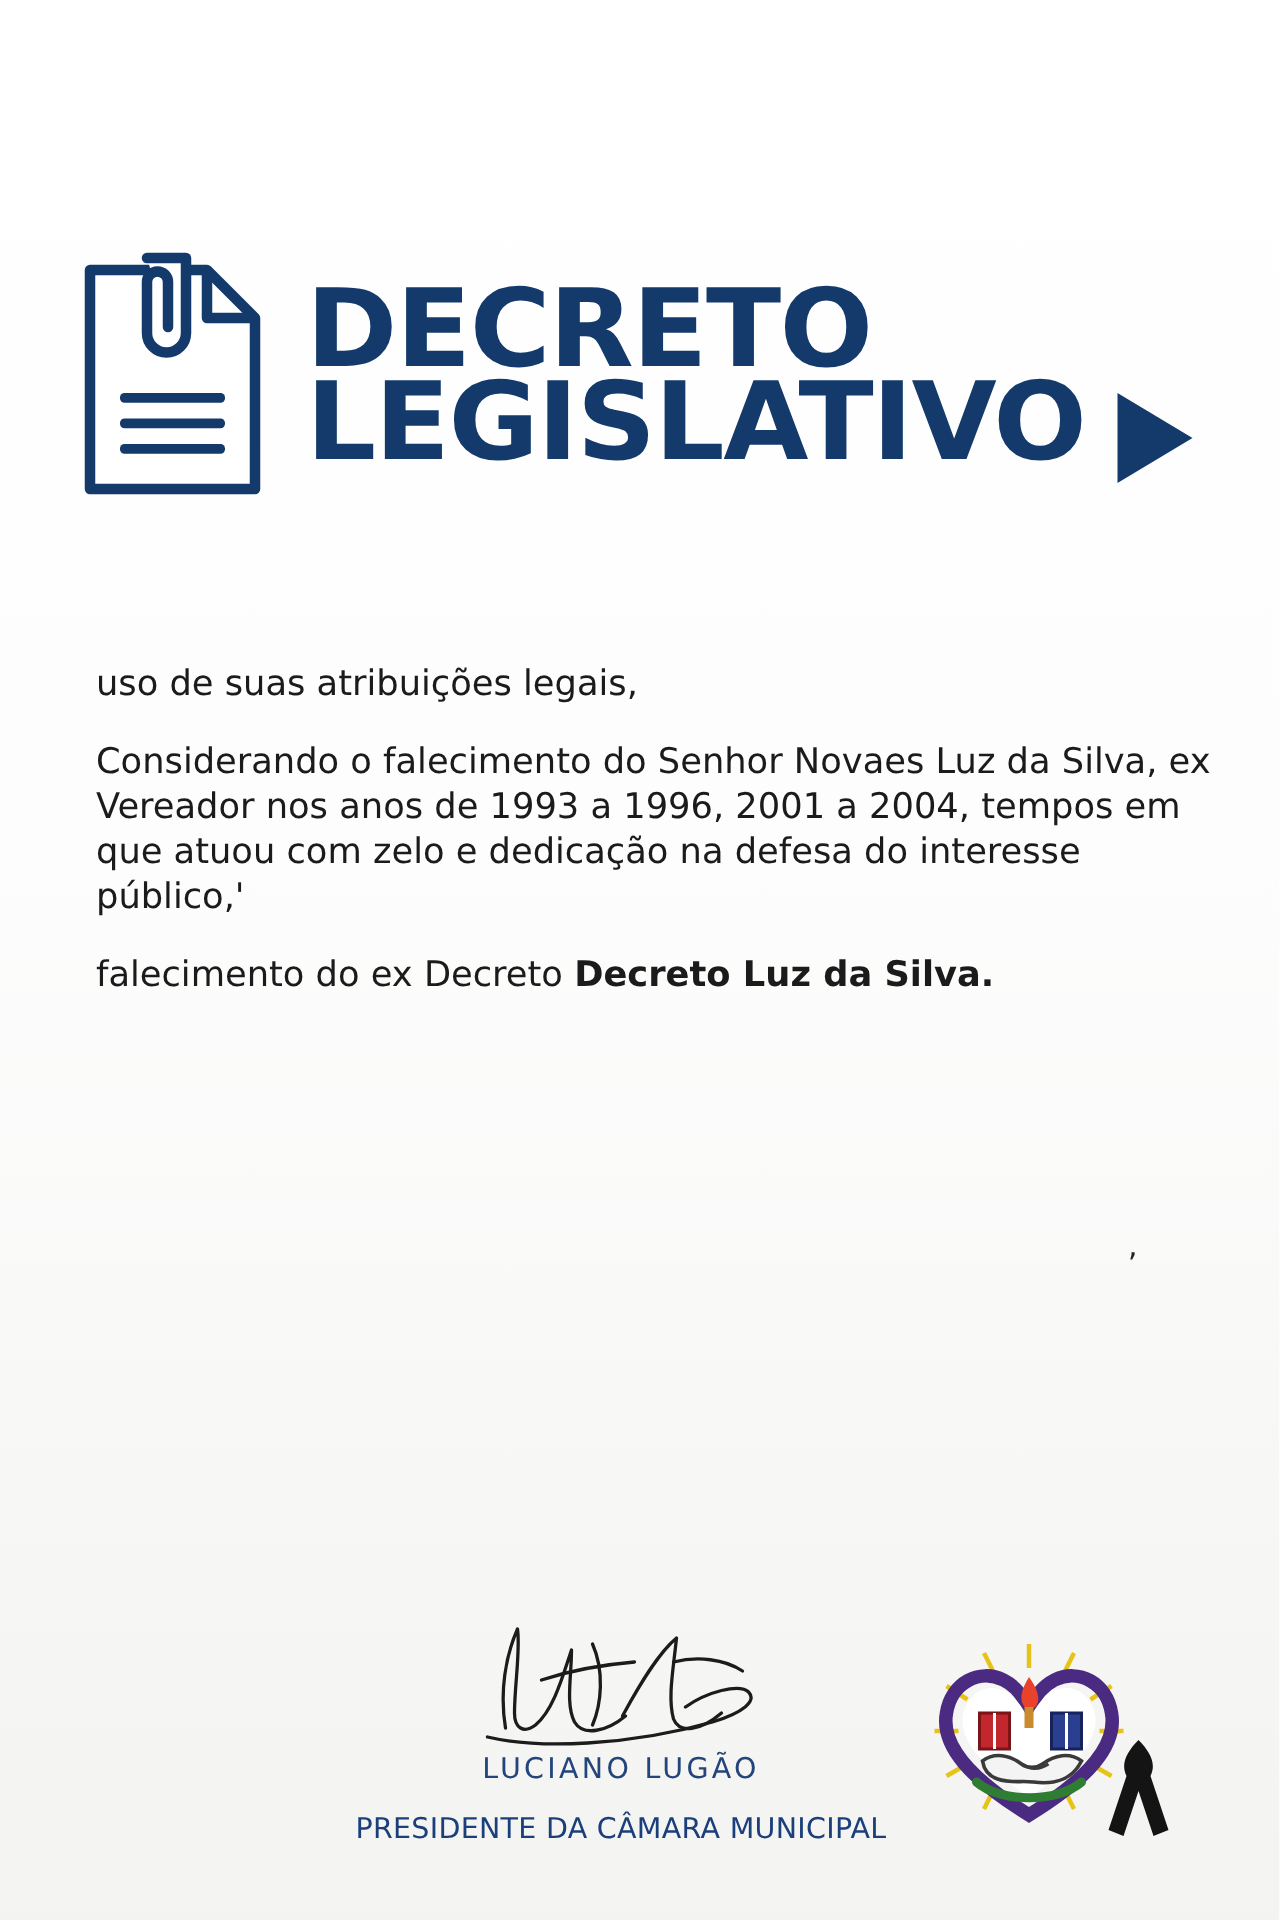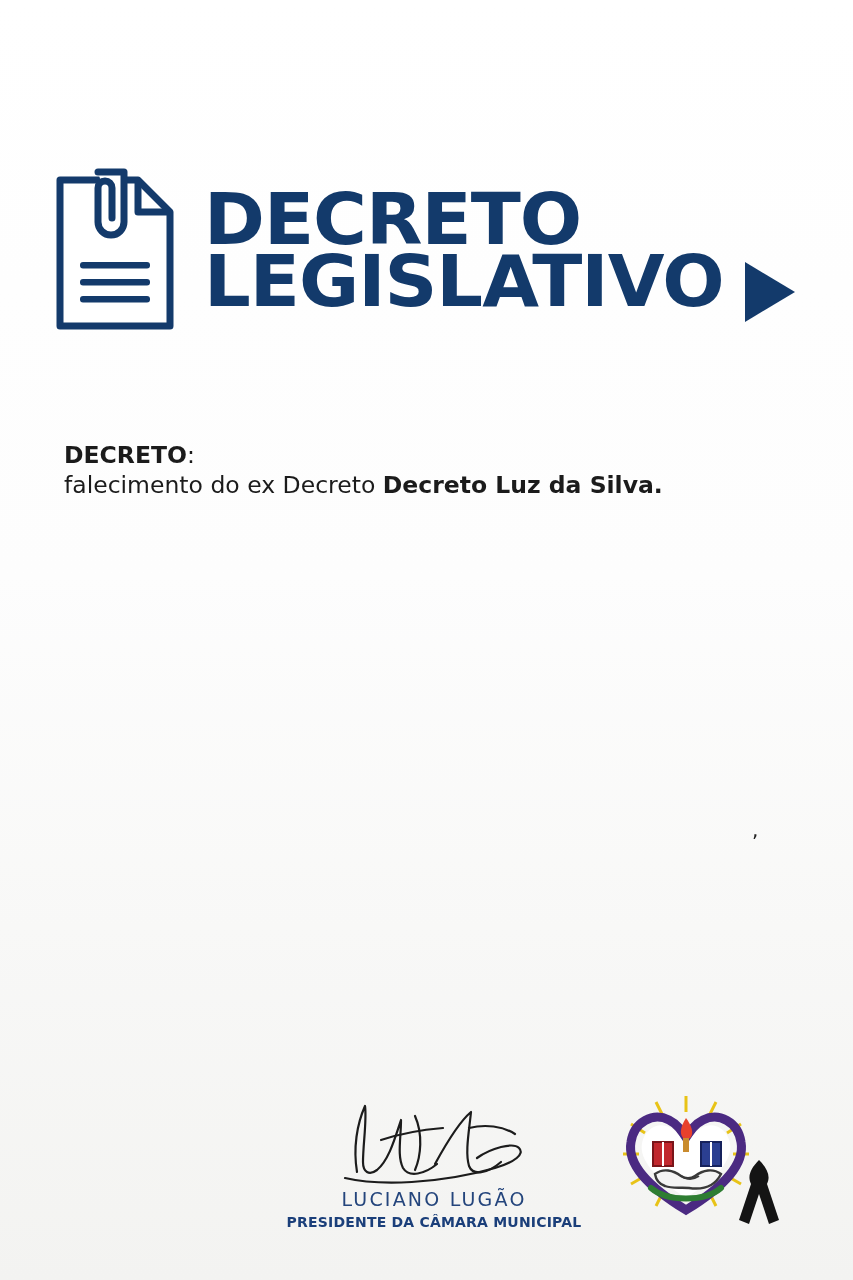--- a/index.html
+++ b/index.html
@@ -104,43 +104,43 @@
   
   .footer {
     position: absolute;
     left: 0;
     bottom: 28px;
     width: 853px;
     height: 200px;
   }
   .sign-block {
     position: absolute;
-    left: 244px;
+    left: 224px;
     bottom: 22px;
     width: 380px;
     text-align: center;
   }
   .signature {
     width: 230px;
     height: 92px;
     margin: 0 auto 2px auto;
     display: block;
   }
   .sign-name {
     font-size: 19px;
     letter-spacing: 2.2px;
     color: #24457c;
     font-weight: normal;
   }
   .sign-role {
-    font-size: 14px;
-    font-weight: bold;
+    font-size: 19px;
+    font-weight: normal;
     color: #1b3f7a;
     letter-spacing: 0.2px;
-    margin-top: 4px;
+    margin-top: 18px;
   }
   .emblem {
     position: absolute;
     right: 92px;
     bottom: 26px;
     width: 150px;
     height: 136px;
   }
 </style>
 </head>
@@ -174,25 +174,28 @@
         <svg viewBox="0 0 62 72" width="62" height="72" xmlns="http://www.w3.org/2000/svg">
           <path d="M6 6 L56 36 L6 66 Z" fill="#133a6b"></path>
         </svg>
       </span>
 
     </div>
   </div>
 
   <div class="content">
 
-
-
-    <p class="para tight">
-      <b>DECRETO</b><span>:</span>
+    <p class="para">
+      <span>uso de suas atribuições legais,</span>
     </p>
+
+    <p class="para">
+      <span>Considerando o falecimento do Senhor Novaes Luz da Silva, ex Vereador nos anos de 1993 a 1996, 2001 a 2004, tempos em que atuou com zelo e dedicação na defesa do interesse público,</span><span>'</span>
+    </p>
+
 
 
     <p class="para">
       <span>falecimento do ex Decreto </span><b>Decreto Luz da Silva.</b>
     </p>
 
     <div class="gap-sm"></div>
 
 
     <div class="gap-md"></div>

